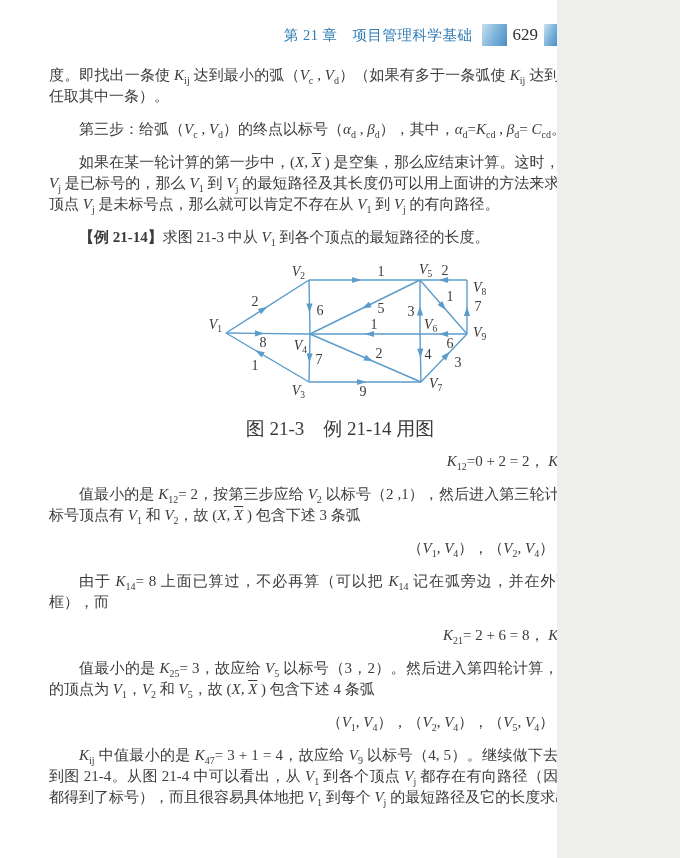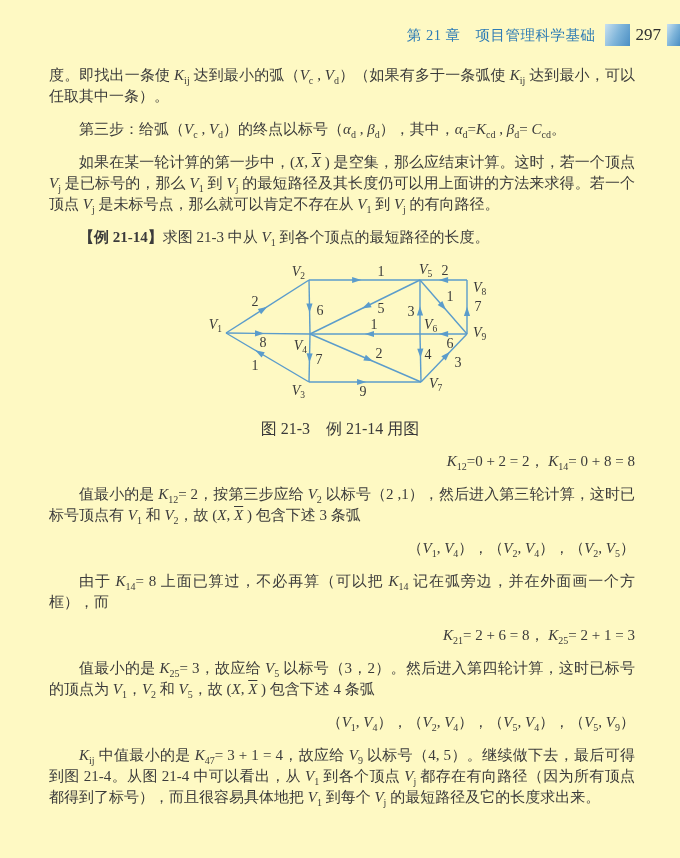--- a/index.html
+++ b/index.html
@@ -2,22 +2,22 @@
 <html><head>
 <meta charset="utf-8">
 <style>
   html,body { margin:0; padding:0; }
   body {
     width:680px; height:858px;
     background:#eeeeec;
     font-family:"Liberation Serif","DejaVu Serif",serif;
   }
   .page {
-    position:relative; width:680px; height:858px;
-    background:#fef9c3; overflow:hidden; color:#3b3b3b;
+    position:relative; width:557px; height:858px;
+    background:#ffffff; overflow:hidden; color:#3b3b3b;
   }
   .header {
     position:absolute; top:24px; left:0; right:0; height:22px;
     display:flex; align-items:center; justify-content:flex-end;
   }
   .header-title {
     color:#2e7cb5; font-size:14.5px; letter-spacing:.5px;
     margin-right:9px; white-space:nowrap;
   }
   .sq {
@@ -33,33 +33,33 @@
   }
   .content p { margin:12px; }
   .indent { text-indent:2em; }
   .formula { text-align:right; text-indent:0; margin:6px 0; }
   i { font-style:italic; }
   sub { font-size:10px; line-height:0; }
   .ov { font-style:italic; text-decoration:overline; }
   .figure { margin:4px 0 5px -37px; width:680px; text-align:center; }
   .figure svg { display:block; }
   .figure-caption {
-    font-size:16px; text-align:center; text-indent:0;
+    font-size:19px; text-align:center; text-indent:0;
     margin-top:3px; color:#3a3a3a;font-family:Liberation Serif, serif;
   }
 </style>
 </head>
 <body>
 
 <div class="page">
 
   <div class="header">
     <span class="header-title">第 21 章　项目管理科学基础</span>
     <span class="sq"></span>
-    <span class="page-num">297</span>
+    <span class="page-num">629</span>
     <span class="sq sq-edge"></span>
   </div>
 
   <div class="content">
     <p class="para">度。即找出一条使 <i>K</i><sub>ij</sub> 达到最小的弧（<i>V</i><sub>c</sub> , <i>V</i><sub>d</sub>）（如果有多于一条弧使 <i>K</i><sub>ij</sub> 达到最小，可以任取其中一条）。</p>
     <p class="indent">第三步：给弧（<i>V</i><sub>c</sub> , <i>V</i><sub>d</sub>）的终点以标号（<i>α</i><sub>d</sub> , <i>β</i><sub>d</sub>），其中，<i>α</i><sub>d</sub>=<i>K</i><sub>cd</sub> , <i>β</i><sub>d</sub>= <i>C</i><sub>cd</sub>。</p>
     <p class="indent">如果在某一轮计算的第一步中，(<i>X</i>, <span class="ov">X</span> ) 是空集，那么应结束计算。这时，若一个顶点 <i>V</i><sub>j</sub> 是已标号的，那么 <i>V</i><sub>1</sub> 到 <i>V</i><sub>j</sub> 的最短路径及其长度仍可以用上面讲的方法来求得。若一个顶点 <i>V</i><sub>j</sub> 是未标号点，那么就可以肯定不存在从 <i>V</i><sub>1</sub> 到 <i>V</i><sub>j</sub> 的有向路径。</p>
     <p class="indent"><b>【例 21-14】</b>求图 21-3 中从 <i>V</i><sub>1</sub> 到各个顶点的最短路径的长度。</p>
 
     <div class="figure">

